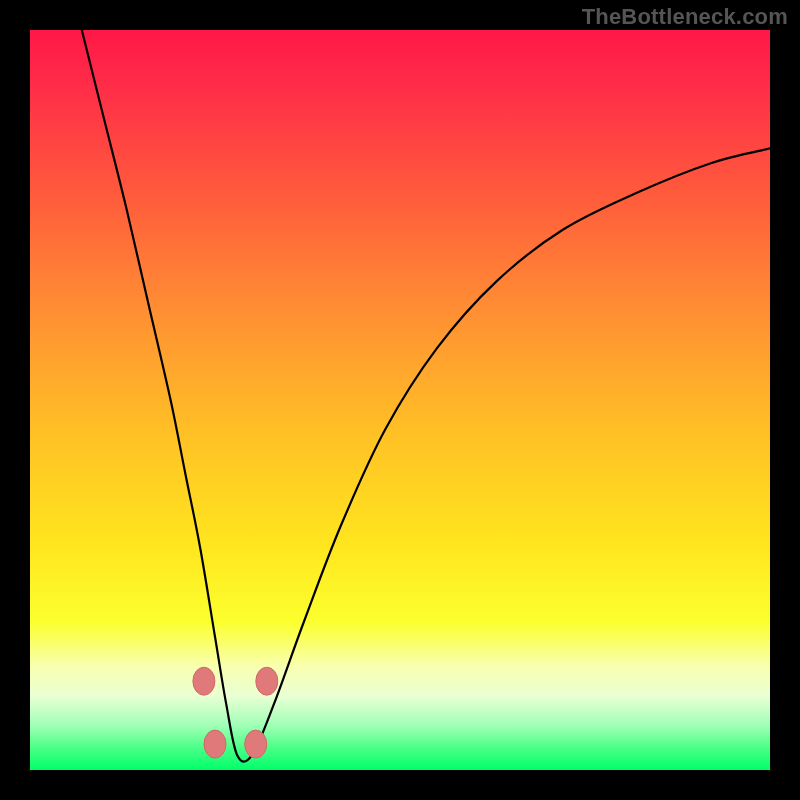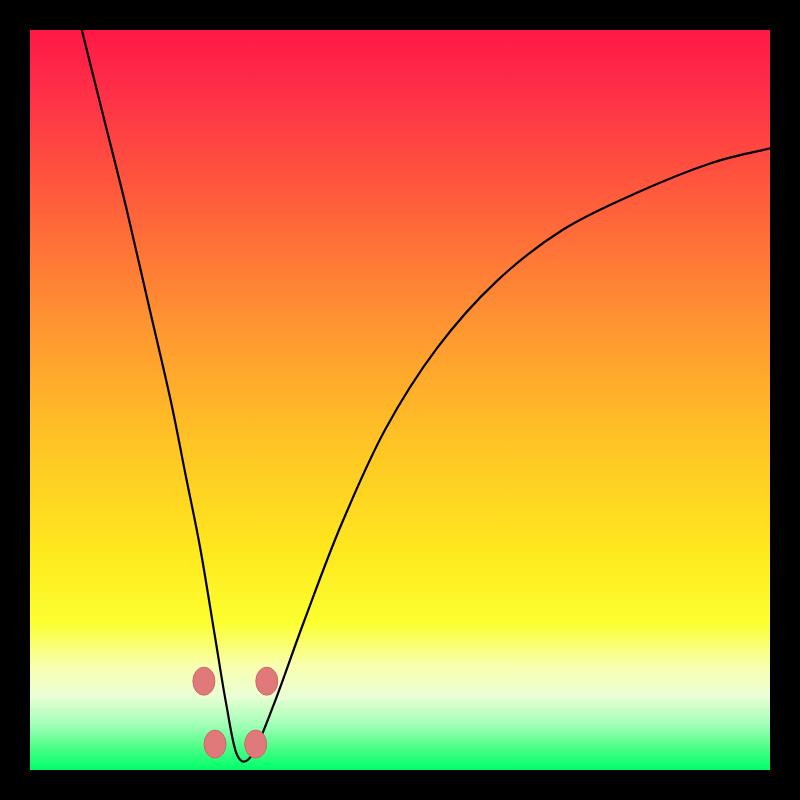--- a/index.html
+++ b/index.html
@@ -54,20 +54,21 @@
     font-size: 22px;
     font-weight: 600;
     letter-spacing: 0.2px;
     user-select: none;
   }
 </style>
 </head>
 <body>
 
 <div class="frame">
+  <div class="watermark">TheBottleneck.com</div>
 
   <div class="plot-area">
     <svg class="overlay-svg" viewBox="0 0 740 740" preserveAspectRatio="none">
       <path id="curve-path" fill="none" stroke="#000000" stroke-width="2.2" d="M 51.800000000000004 0 C 55.5 14.799999999999992, 66.6 59.199999999999946, 74 88.79999999999995 C 81.4 118.39999999999996, 88.8 146.76666666666668, 96.2 177.60000000000002 C 103.60000000000001 208.43333333333337, 111 241.73333333333335, 118.4 273.8 C 125.80000000000001 305.8666666666667, 134.43333333333334 341.6333333333333, 140.6 370 C 146.76666666666665 398.3666666666667, 150.46666666666667 419.3333333333333, 155.4 444 C 160.33333333333334 468.6666666666667, 165.26666666666668 490.8666666666667, 170.20000000000002 518 C 175.13333333333335 545.1333333333333, 180.68333333333334 580.9, 185 606.8 C 189.31666666666666 632.6999999999999, 192.40000000000003 653.6666666666666, 196.10000000000002 673.4 C 199.8 693.1333333333333, 202.88333333333335 716.5666666666667, 207.20000000000002 725.2 C 211.51666666666668 733.8333333333334, 215.83333333333334 733.8333333333334, 222 725.2 C 228.16666666666666 716.5666666666667, 235.5666666666667 695.6, 244.20000000000002 673.4 C 252.83333333333334 651.1999999999999, 262.7 621.6, 273.8 592 C 284.90000000000003 562.4, 297.23333333333335 527.8666666666667, 310.8 495.79999999999995 C 324.3666666666667 463.7333333333333, 339.16666666666663 429.19999999999993, 355.2 399.59999999999997 C 371.23333333333335 370, 388.50000000000006 342.86666666666673, 407.00000000000006 318.20000000000005 C 425.50000000000006 293.53333333333336, 445.23333333333335 271.3333333333333, 466.2 251.59999999999997 C 487.16666666666663 231.86666666666665, 509.3666666666666 214.60000000000008, 532.8 199.80000000000007 C 556.2333333333332 185.00000000000006, 582.1333333333332 173.89999999999995, 606.8 162.79999999999995 C 631.4666666666667 151.69999999999996, 658.6 140.60000000000005, 680.8000000000001 133.20000000000005 C 703.0000000000001 125.80000000000005, 730.1333333333333 120.86666666666666, 740 118.39999999999998"></path>
       <g id="marker-group">
           <ellipse cx="173.89999999999998" cy="651.2" rx="11" ry="14" fill="#e07a7a" stroke="#d06868" stroke-width="1"></ellipse>
           <ellipse cx="236.8" cy="651.2" rx="11" ry="14" fill="#e07a7a" stroke="#d06868" stroke-width="1"></ellipse>
           <ellipse cx="185" cy="714.1" rx="11" ry="14" fill="#e07a7a" stroke="#d06868" stroke-width="1"></ellipse>
           <ellipse cx="225.7" cy="714.1" rx="11" ry="14" fill="#e07a7a" stroke="#d06868" stroke-width="1"></ellipse>
         </g>

